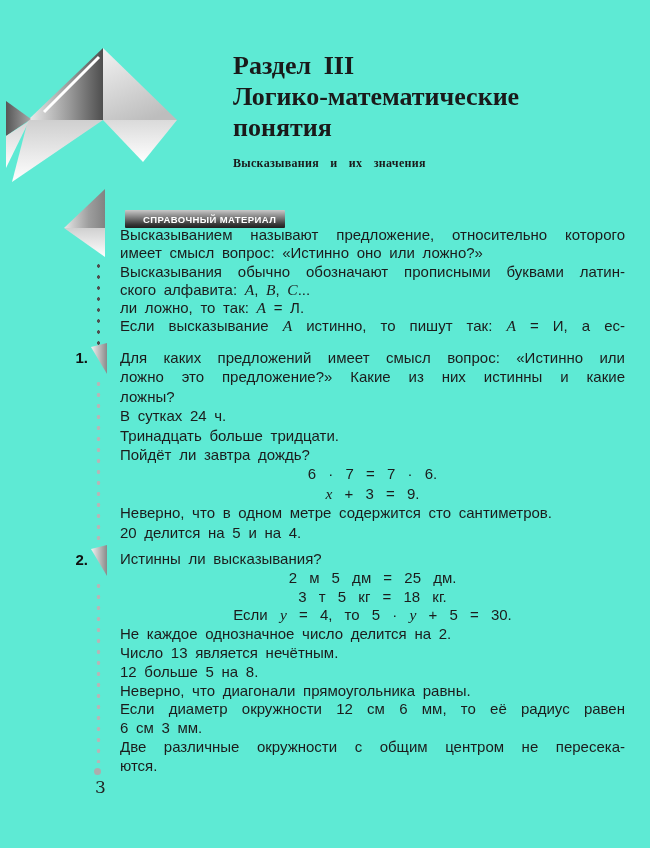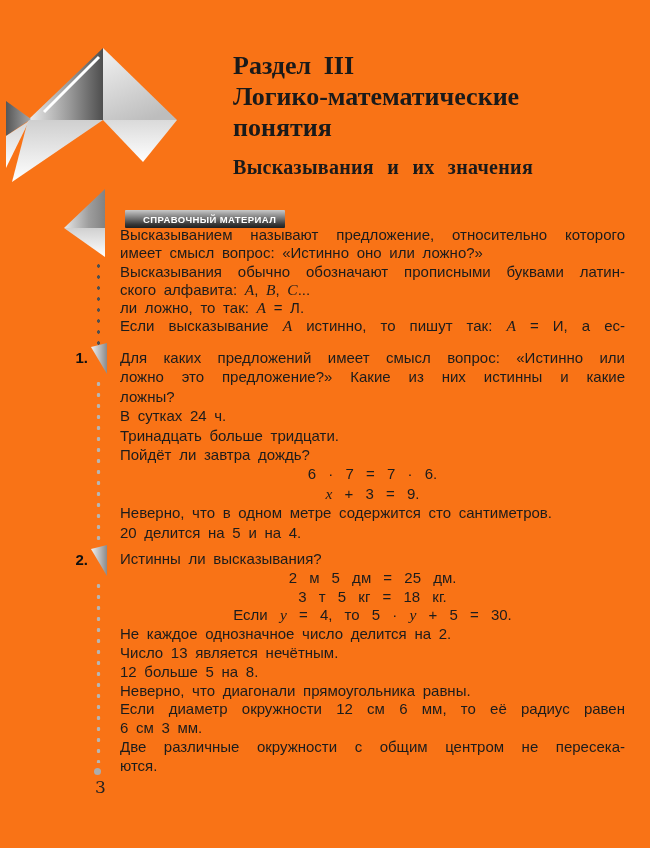--- a/index.html
+++ b/index.html
@@ -1,32 +1,32 @@
 <!DOCTYPE html>
 <html><head>
 <meta charset="utf-8">
 <style>
   html,body { margin:0; padding:0; background:#ffffff; }
   .page {
-    position:relative; width:650px; height:848px; background:#f97316;
+    position:relative; width:650px; height:848px; background:#5eead4;
     overflow:hidden; font-family:"Liberation Sans", sans-serif;
   }
   
   .deco { position:absolute; left:0; top:0; }
 
   
   .title {
     position:absolute; left:233px; top:50px;
     font-family:"Liberation Serif", serif; font-weight:bold;
     font-size:26px; line-height:31px; color:#1a1a1a; word-spacing:6px;
   }
   .subtitle {
     position:absolute; left:233px; top:156px;
     font-family:"Liberation Serif", serif; font-weight:bold;
-    font-size:20px; color:#1a1a1a; word-spacing:8px; letter-spacing:0.3px;
+    font-size:12px; color:#1a1a1a; word-spacing:8px; letter-spacing:0.3px;
   }
 
   
   .badge {
     position:absolute; left:125px; top:210px; width:160px; height:18px;
     background:linear-gradient(180deg,#c9c9c9 0%,#8a8a8a 35%,#3a3a3a 78%,#1f1f1f 100%);
     color:#ffffff; font-size:9.5px; font-weight:bold; letter-spacing:0.4px;
     display:flex; align-items:center; padding-left:18px; box-sizing:border-box;
     border-radius:1px;
   }

